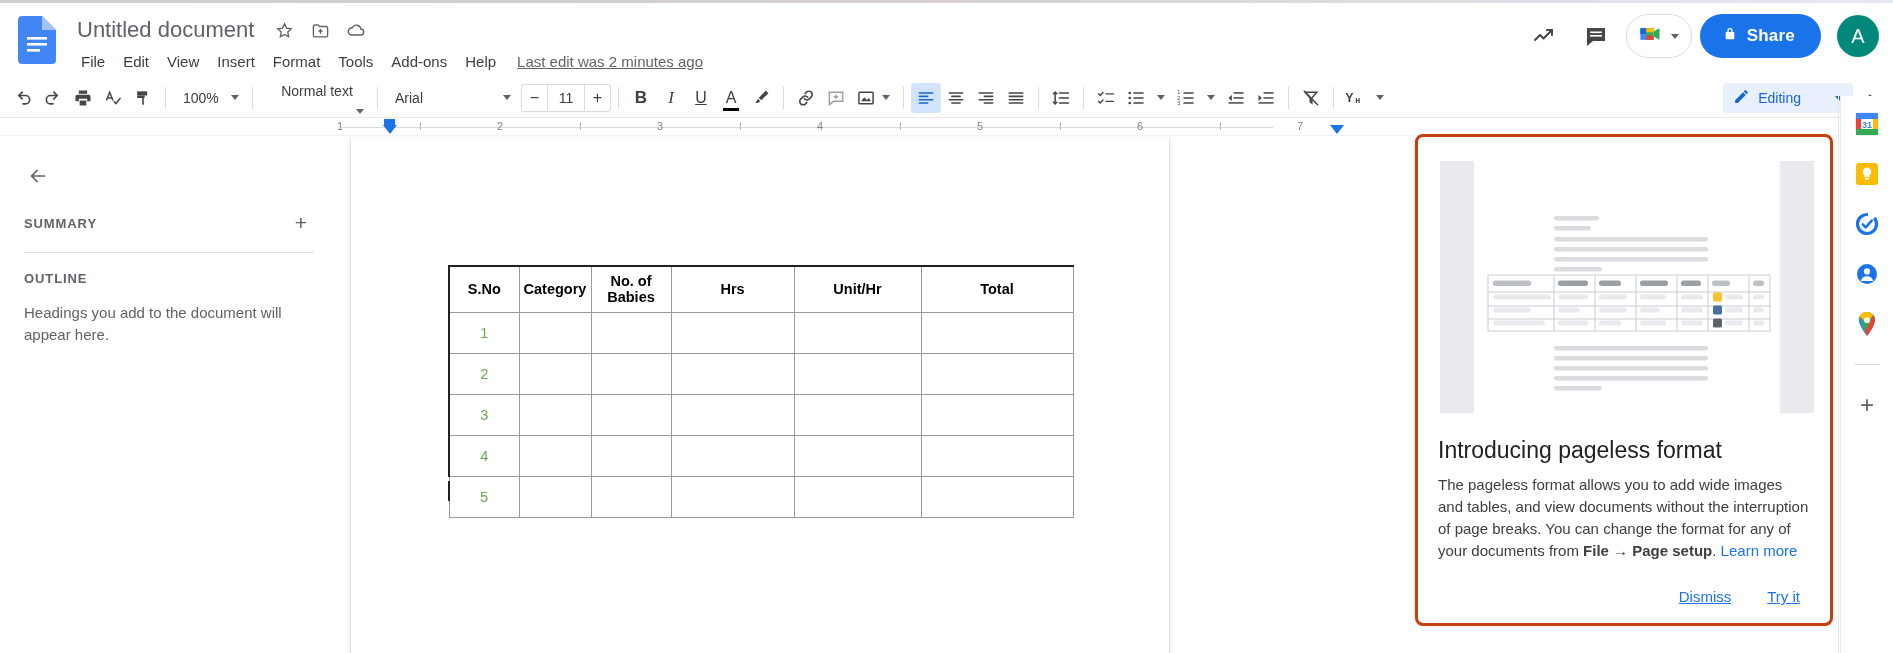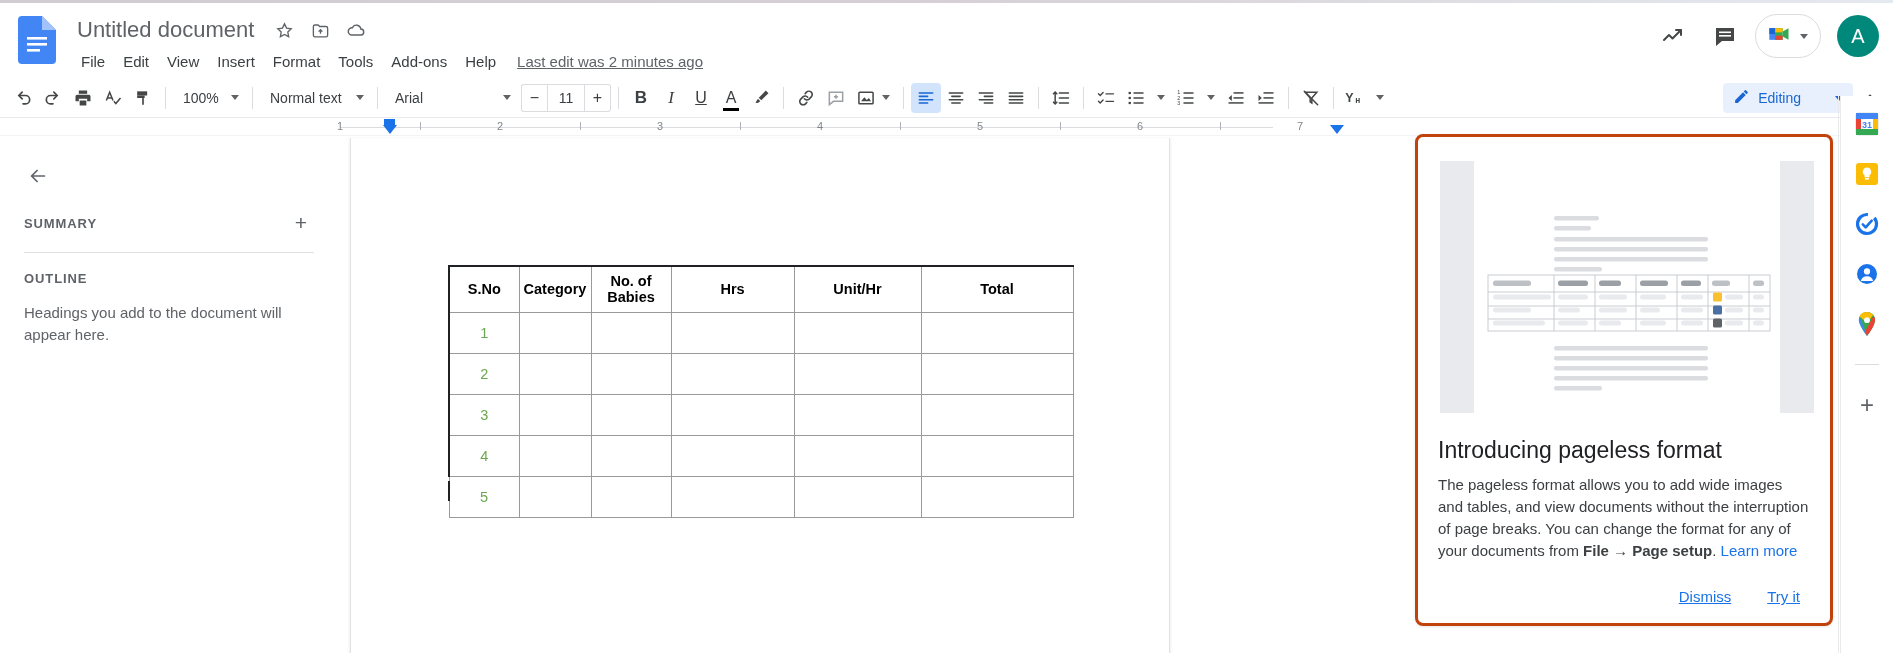--- a/index.html
+++ b/index.html
@@ -54,21 +54,21 @@
   .tb-btn {
     min-width:30px; height:30px; padding:0 4px; border-radius:4px;
     display:flex; align-items:center; justify-content:center; color:#444746;
   }
   .tb-sep { width:1px; height:22px; background:#dadce0; margin:0 7px; }
   .tb-select {
     height:30px; display:flex; align-items:center; gap:10px; padding:0 6px 0 10px;
     border-radius:4px; font-size:14px; color:#3c4043; white-space:nowrap;
   }
   .zoom-sel { min-width:72px; }
-  .style-sel { min-width:110px; }
+  .style-sel { min-width:110px;flex-direction:column; }
   .font-sel { min-width:132px;align-items:center; }
   .caret { width:0;height:0;border-left:4px solid transparent;border-right:4px solid transparent;border-top:5px solid #5f6368; }
   .fontsize-wrap { display:flex; align-items:center; margin-left:4px; }
   .fs-btn { width:26px;height:28px;border:1px solid #dadce0;display:flex;align-items:center;justify-content:center;color:#3c4043;font-size:16px; }
   .fs-minus { border-radius:3px 0 0 3px; border-right:none; }
   .fs-plus { border-radius:0 3px 3px 0; border-left:none; }
   .fs-val { width:38px;height:28px;border:1px solid #dadce0;display:flex;align-items:center;justify-content:center;font-size:14px;color:#3c4043; }
   .tb-active { background:#d2e3fc; }
   .toolbar-right { position:absolute; right:8px; top:5px; display:flex; align-items:flex-end; gap:2px; }
   .editing-pill {
@@ -232,20 +232,28 @@
           <svg width="30" height="24" viewBox="0 0 36 28">
             <path d="M4 7h13v14H4z" fill="#4285f4"></path>
             <path d="M4 7h7v7H4z" fill="#1967d2"></path>
             <path d="M11 7h9v14h-9z" fill="#34a853"></path>
             <path d="M11 7h9v5h-9z" fill="#fbbc05"></path>
             <path d="M11 16h9v5h-9z" fill="#ea4335"></path>
             <path d="M20 11l7-4v14l-7-4z" fill="#34a853"></path>
           </svg>
         </span>
         <span class="caret"></span>
+      </div>
+      <div class="share-btn">
+        <span>
+          <svg width="16" height="16" viewBox="0 0 24 24" fill="#fff">
+            <path d="M17 9h-1V7a4 4 0 0 0-8 0v2H7a1.5 1.5 0 0 0-1.5 1.5v8A1.5 1.5 0 0 0 7 20h10a1.5 1.5 0 0 0 1.5-1.5v-8A1.5 1.5 0 0 0 17 9zm-7-2a2 2 0 0 1 4 0v2h-4z"></path>
+          </svg>
+        </span>
+        <span>Share</span>
       </div>
       <div class="avatar">A</div>
     </div>
   </div>
 
   <div class="toolbar">
     <div class="tb-btn">
       <svg width="20" height="20" viewBox="0 0 24 24" fill="none" stroke="#444746" stroke-width="2" stroke-linecap="round">
         <path d="M8 9H15a5 5 0 0 1 0 10h-3"></path>
           <path d="M11 5L7 9l4 4"></path>

